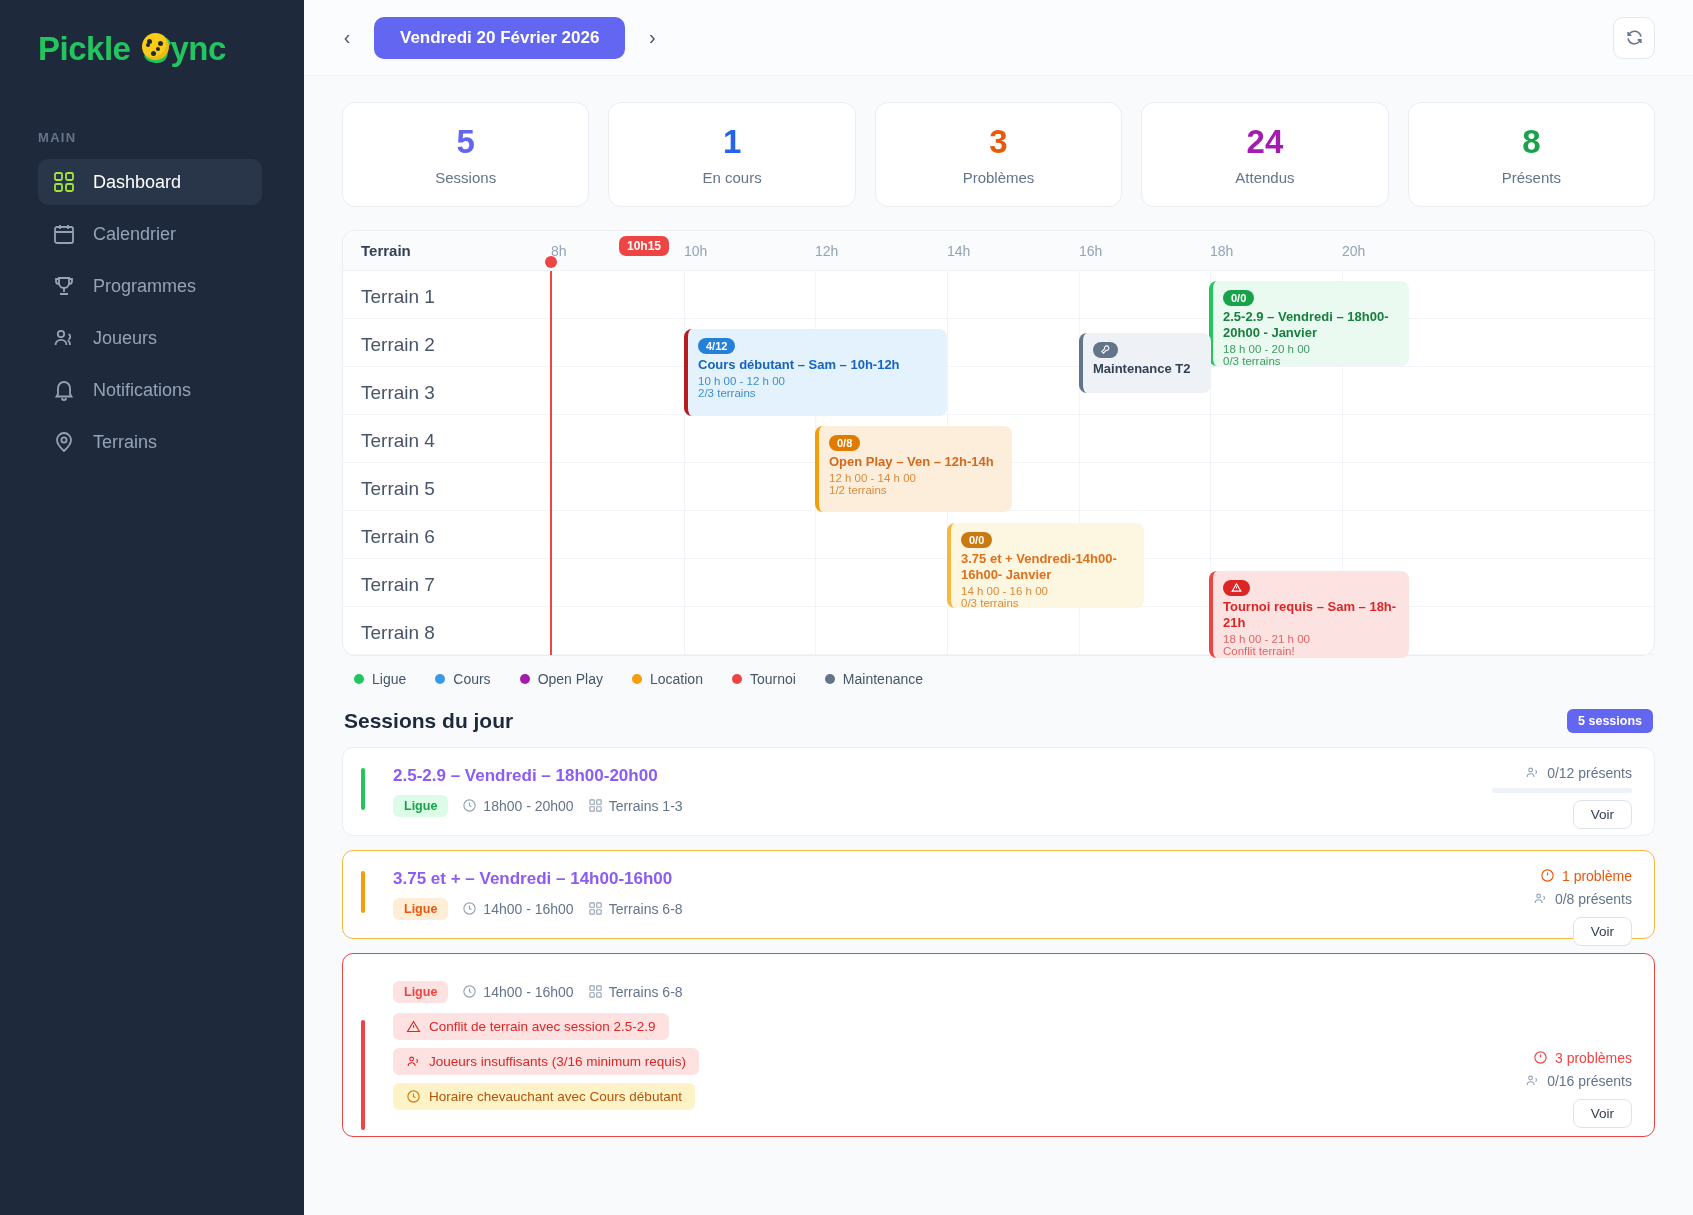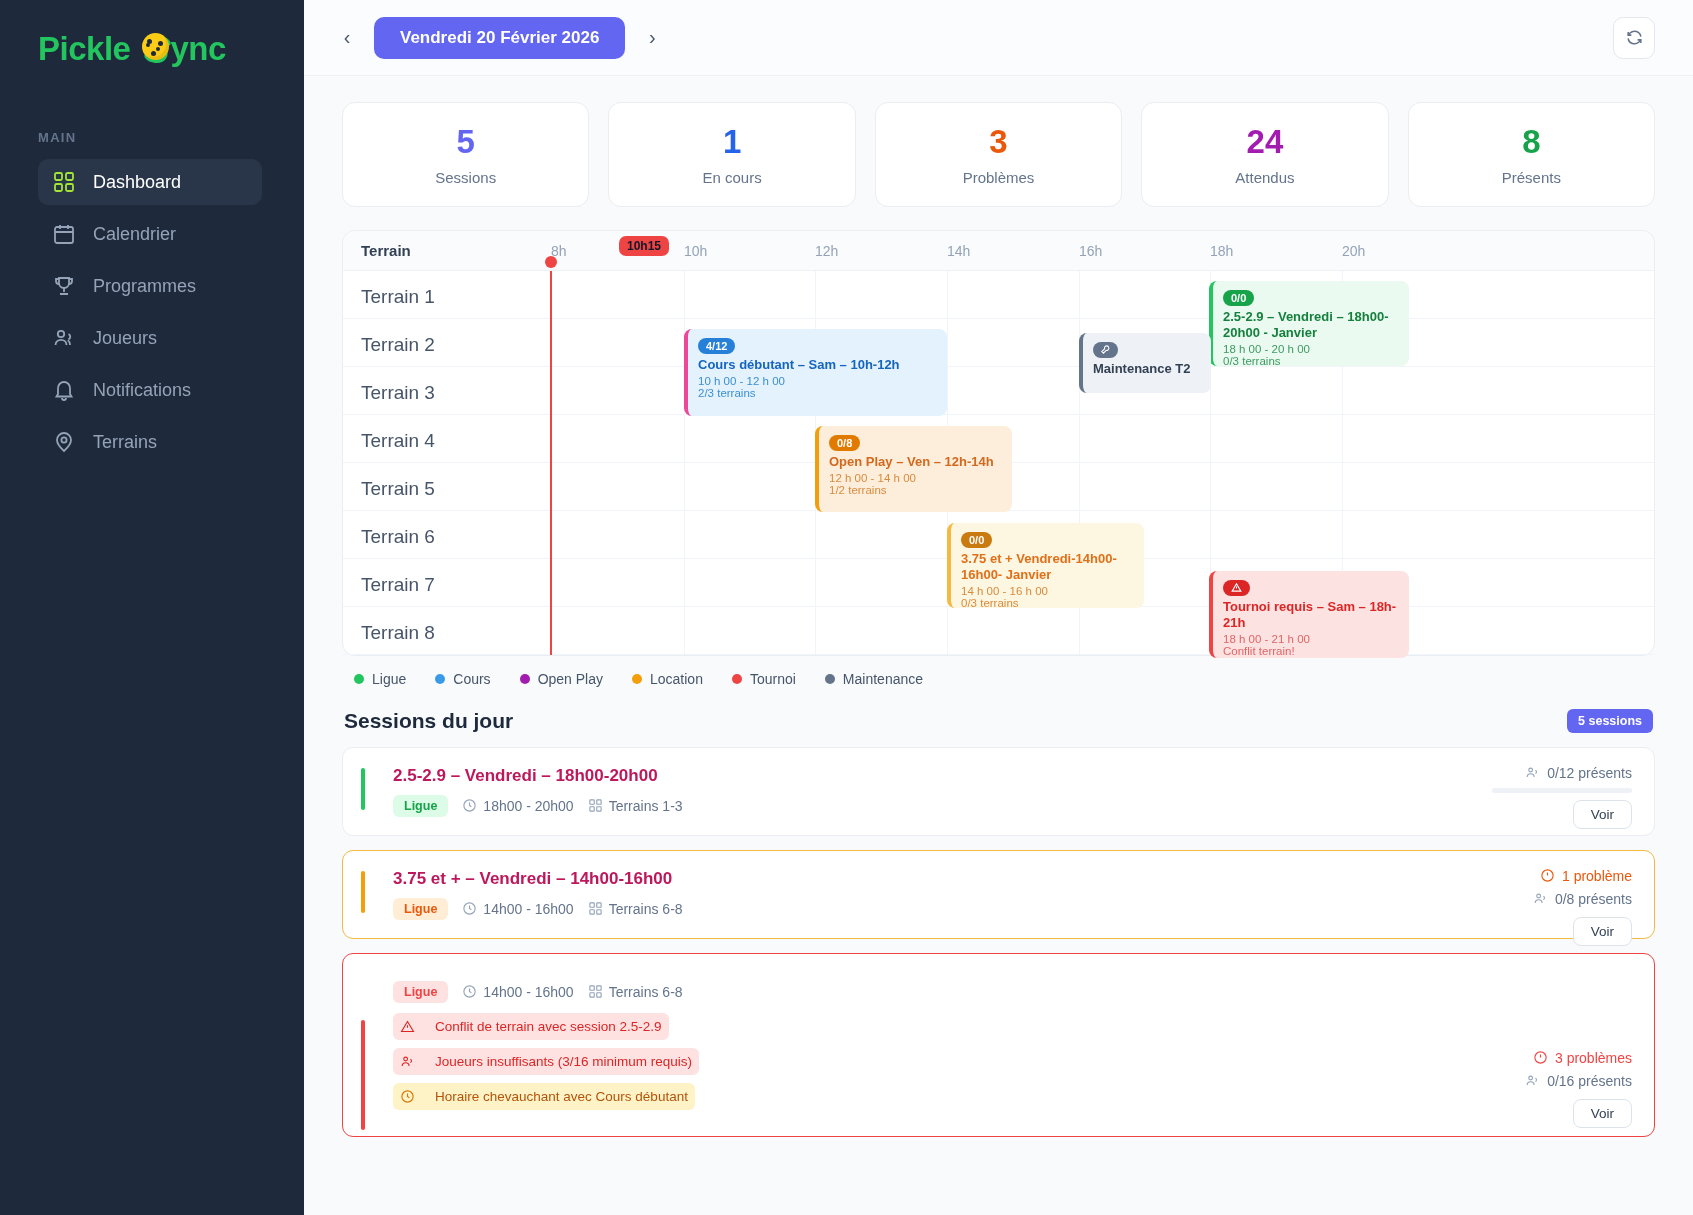--- a/index.html
+++ b/index.html
@@ -113,21 +113,21 @@
   .tl-body { position: relative; }
   .tl-axis-sep { position: absolute; left: 208px; top: 0; bottom: 0; width:1px; background:#eef1f5; }
   .nowline {
     position: absolute; width: 2px; background: #ef4444; top: 0; bottom: 0; z-index: 6;
   }
   .now-pin {
     position: absolute; top: -15px; left: 50%; transform: translateX(-50%);
     width: 12px; height: 12px; border-radius: 50%; background: #ef4444;
   }
   .now-badge {
-    position: absolute; background: #ef4444; color: #0f172a; font-size: 12px; font-weight: bold;
+    position: absolute; background: #ef4444; color: #ffffff; font-size: 12px; font-weight: bold;
     border-radius: 7px; padding: 3px 8px; white-space: nowrap; z-index: 7;
   }
   .ev {
     position: absolute; border-radius: 8px; padding: 7px 10px 8px 10px;
     overflow: hidden; z-index: 4; cursor: pointer;
   }
   .ev .badge {
     display: inline-block; font-size: 11px; font-weight: bold; color: #fff;
     border-radius: 9px; padding: 2px 8px; margin-bottom: 3px;
   }
@@ -148,42 +148,42 @@
   }
   .sess {
     position: relative; margin-top: 14px; background: #fff; border: 1px solid #eaeef3;
     border-radius: 11px; padding: 18px 22px 18px 26px; min-height: 76px;
   }
   .sess.warn { border: 1px solid #f5b942; }
   .sess.err  { border: 1px solid #ef4444; }
   .sess .leftbar {
     position: absolute; left: 18px; top: 20px; width: 4px; border-radius: 3px;
   }
-  .sess .s-title { font-size: 17px; font-weight: bold; color: #be185d; margin-left: 24px; }
+  .sess .s-title { font-size: 17px; font-weight: bold; color: #8b5cf6; margin-left: 24px; }
   .sess .s-meta { display: flex; align-items: center; gap: 14px; margin: 9px 0 0 24px; }
   .chip { font-size: 12.5px; font-weight: bold; border-radius: 6px; padding: 4px 11px; }
   .chip.green { background: #dcfce7; color: #16a34a; }
   .chip.orange { background: #ffedd5; color: #ea580c; }
   .chip.red { background: #fee2e2; color: #ef4444; }
   .s-meta-item { display: flex; align-items: center; gap: 6px; font-size: 14px; color: #64748b; }
   .s-right { position: absolute; right: 22px; top: 17px; text-align: right; }
   .s-right .line { display: flex; align-items: center; justify-content: flex-end; gap: 7px; font-size: 14px; margin-bottom: 7px; }
   .muted { color: #64748b; }
   .orange { color: #ea580c; }
   .red { color: #ef4444; }
   .voir-btn {
     margin-top: 3px; border: 1px solid #dde3ea; background: #fff; border-radius: 8px;
     font-size: 13.5px; color: #334155; padding: 6px 17px; cursor: pointer;
     font-family: "Liberation Sans", sans-serif;
   }
   .progress-track { width: 140px; height: 5px; border-radius: 3px; background: #eef1f5; margin: 2px 0 4px auto; }
   .issues { margin: 10px 0 0 24px; }
   .issue {
-    display: inline-flex; align-items: center; gap: 20px; font-size: 13.5px;
-    border-radius: 6px; padding: 6px 7px; margin-bottom: 8px;
+    display: inline-flex; align-items: center; gap: 8px; font-size: 13.5px;
+    border-radius: 6px; padding: 6px 13px; margin-bottom: 8px;
   }
   .issue.rose { background: #fee2e2; color: #dc2626; }
   .issue.amber { background: #fef3c7; color: #b45309; }
   svg.mini { width: 15px; height: 15px; fill: none; stroke-width: 1.8; }
 </style>
 </head>
 <body>
 
 <div class="app">
 
@@ -351,21 +351,21 @@
               <span class="rowlabel">Terrain 8</span>
             </div>
 
           <div class="ev" style="left:866px; top:10px; width:200px; height:85px; background:#eafaf0; border-left:4px solid #22c55e;">
             <span class="badge" style="background:#16a34a">0/0</span>
             <div class="evtitle" style="color:#15803d">2.5-2.9 – Vendredi – 18h00-20h00 - Janvier</div>
             <div class="evsub" style="color:#3f9a63">18 h 00 - 20 h 00</div>
             <div class="evsub2" style="color:#3f9a63">0/3 terrains</div>
           </div>
 
-          <div class="ev" style="left:341px; top:58px; width:263px; height:87px; background:#e3f2fd; border-left:4px solid #ec4899;">
+          <div class="ev" style="left:341px; top:58px; width:263px; height:87px; background:#e3f2fd; border-left:4px solid #b91c1c;">
             <span class="badge" style="background:#2680d8">4/12</span>
             <div class="evtitle" style="color:#1565c0">Cours débutant – Sam – 10h-12h</div>
             <div class="evsub" style="color:#3d8fd0">10 h 00 - 12 h 00</div>
             <div class="evsub2" style="color:#3d8fd0">2/3 terrains</div>
           </div>
 
           <div class="ev" style="left:736px; top:62px; width:132px; height:60px; background:#eef1f5; border-left:4px solid #64748b;">
             <span class="badge" style="background:#64748b; padding:2px 7px">
               <svg width="11" height="11" viewBox="0 0 24 24" style="stroke:#fff;fill:none;stroke-width:2.4;vertical-align:-1px">
                   <path d="M15 4a5 5 0 0 0-5 6.5L4 16.5 7.5 20l6-6A5 5 0 1 0 15 4z"></path>

